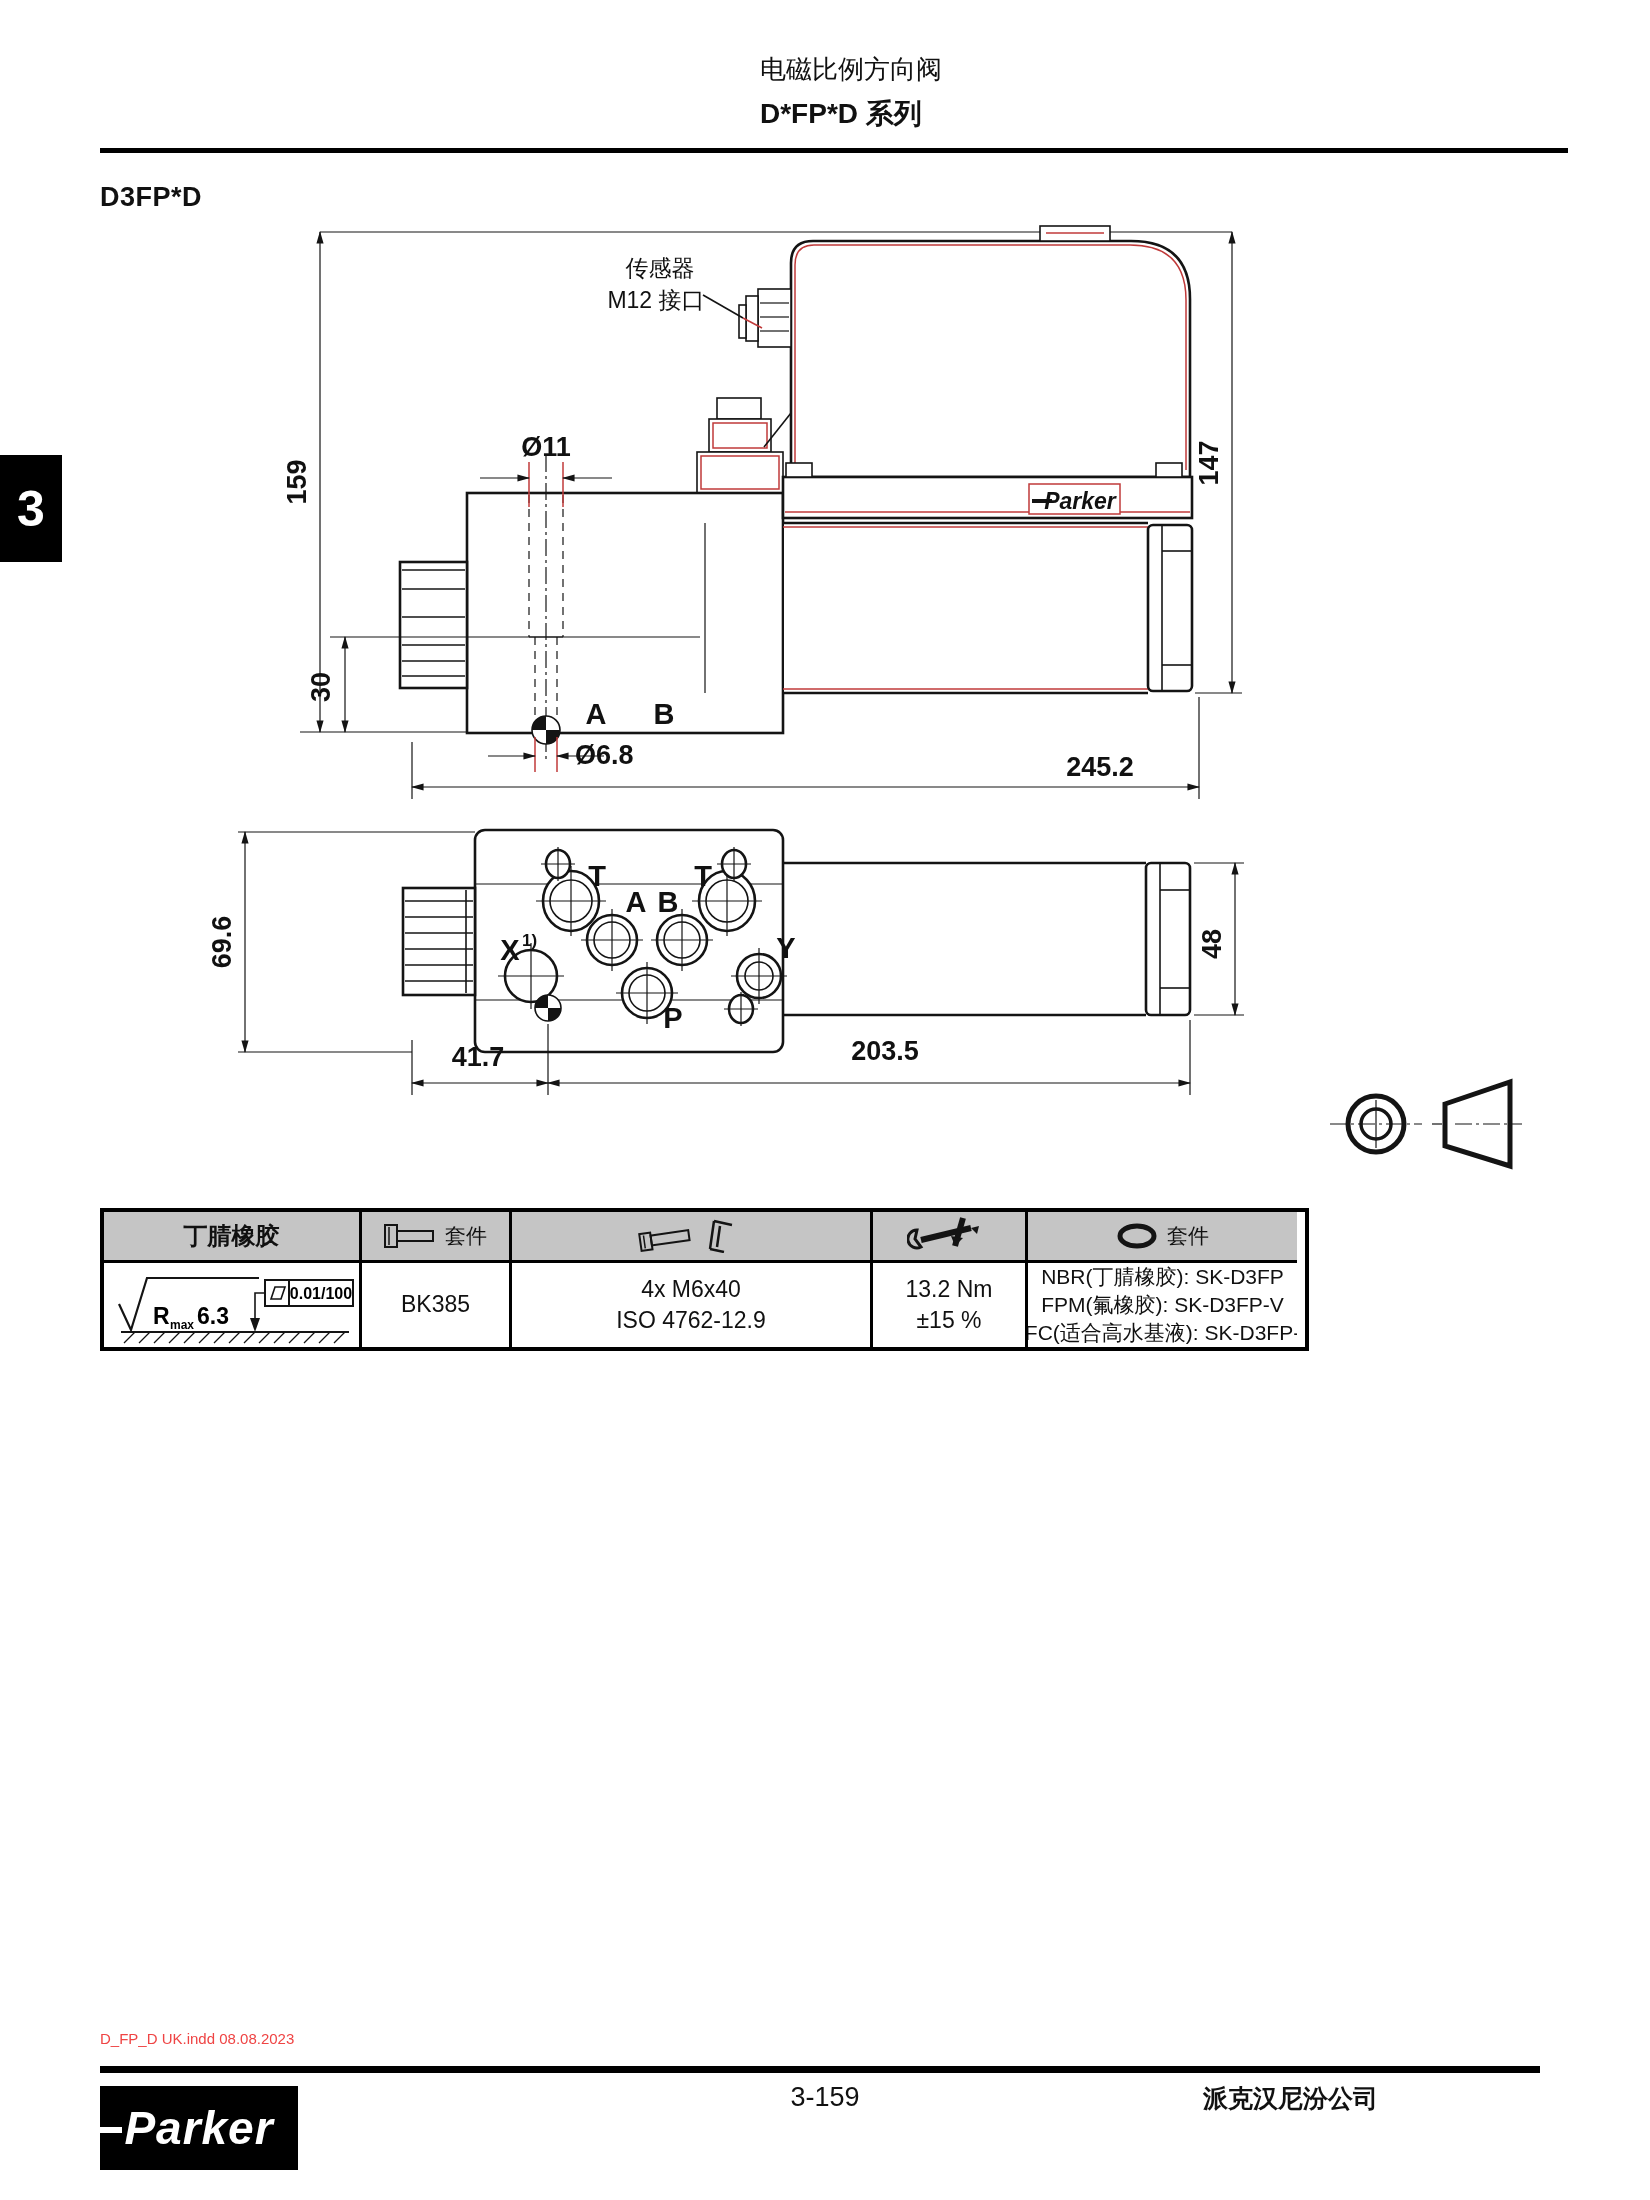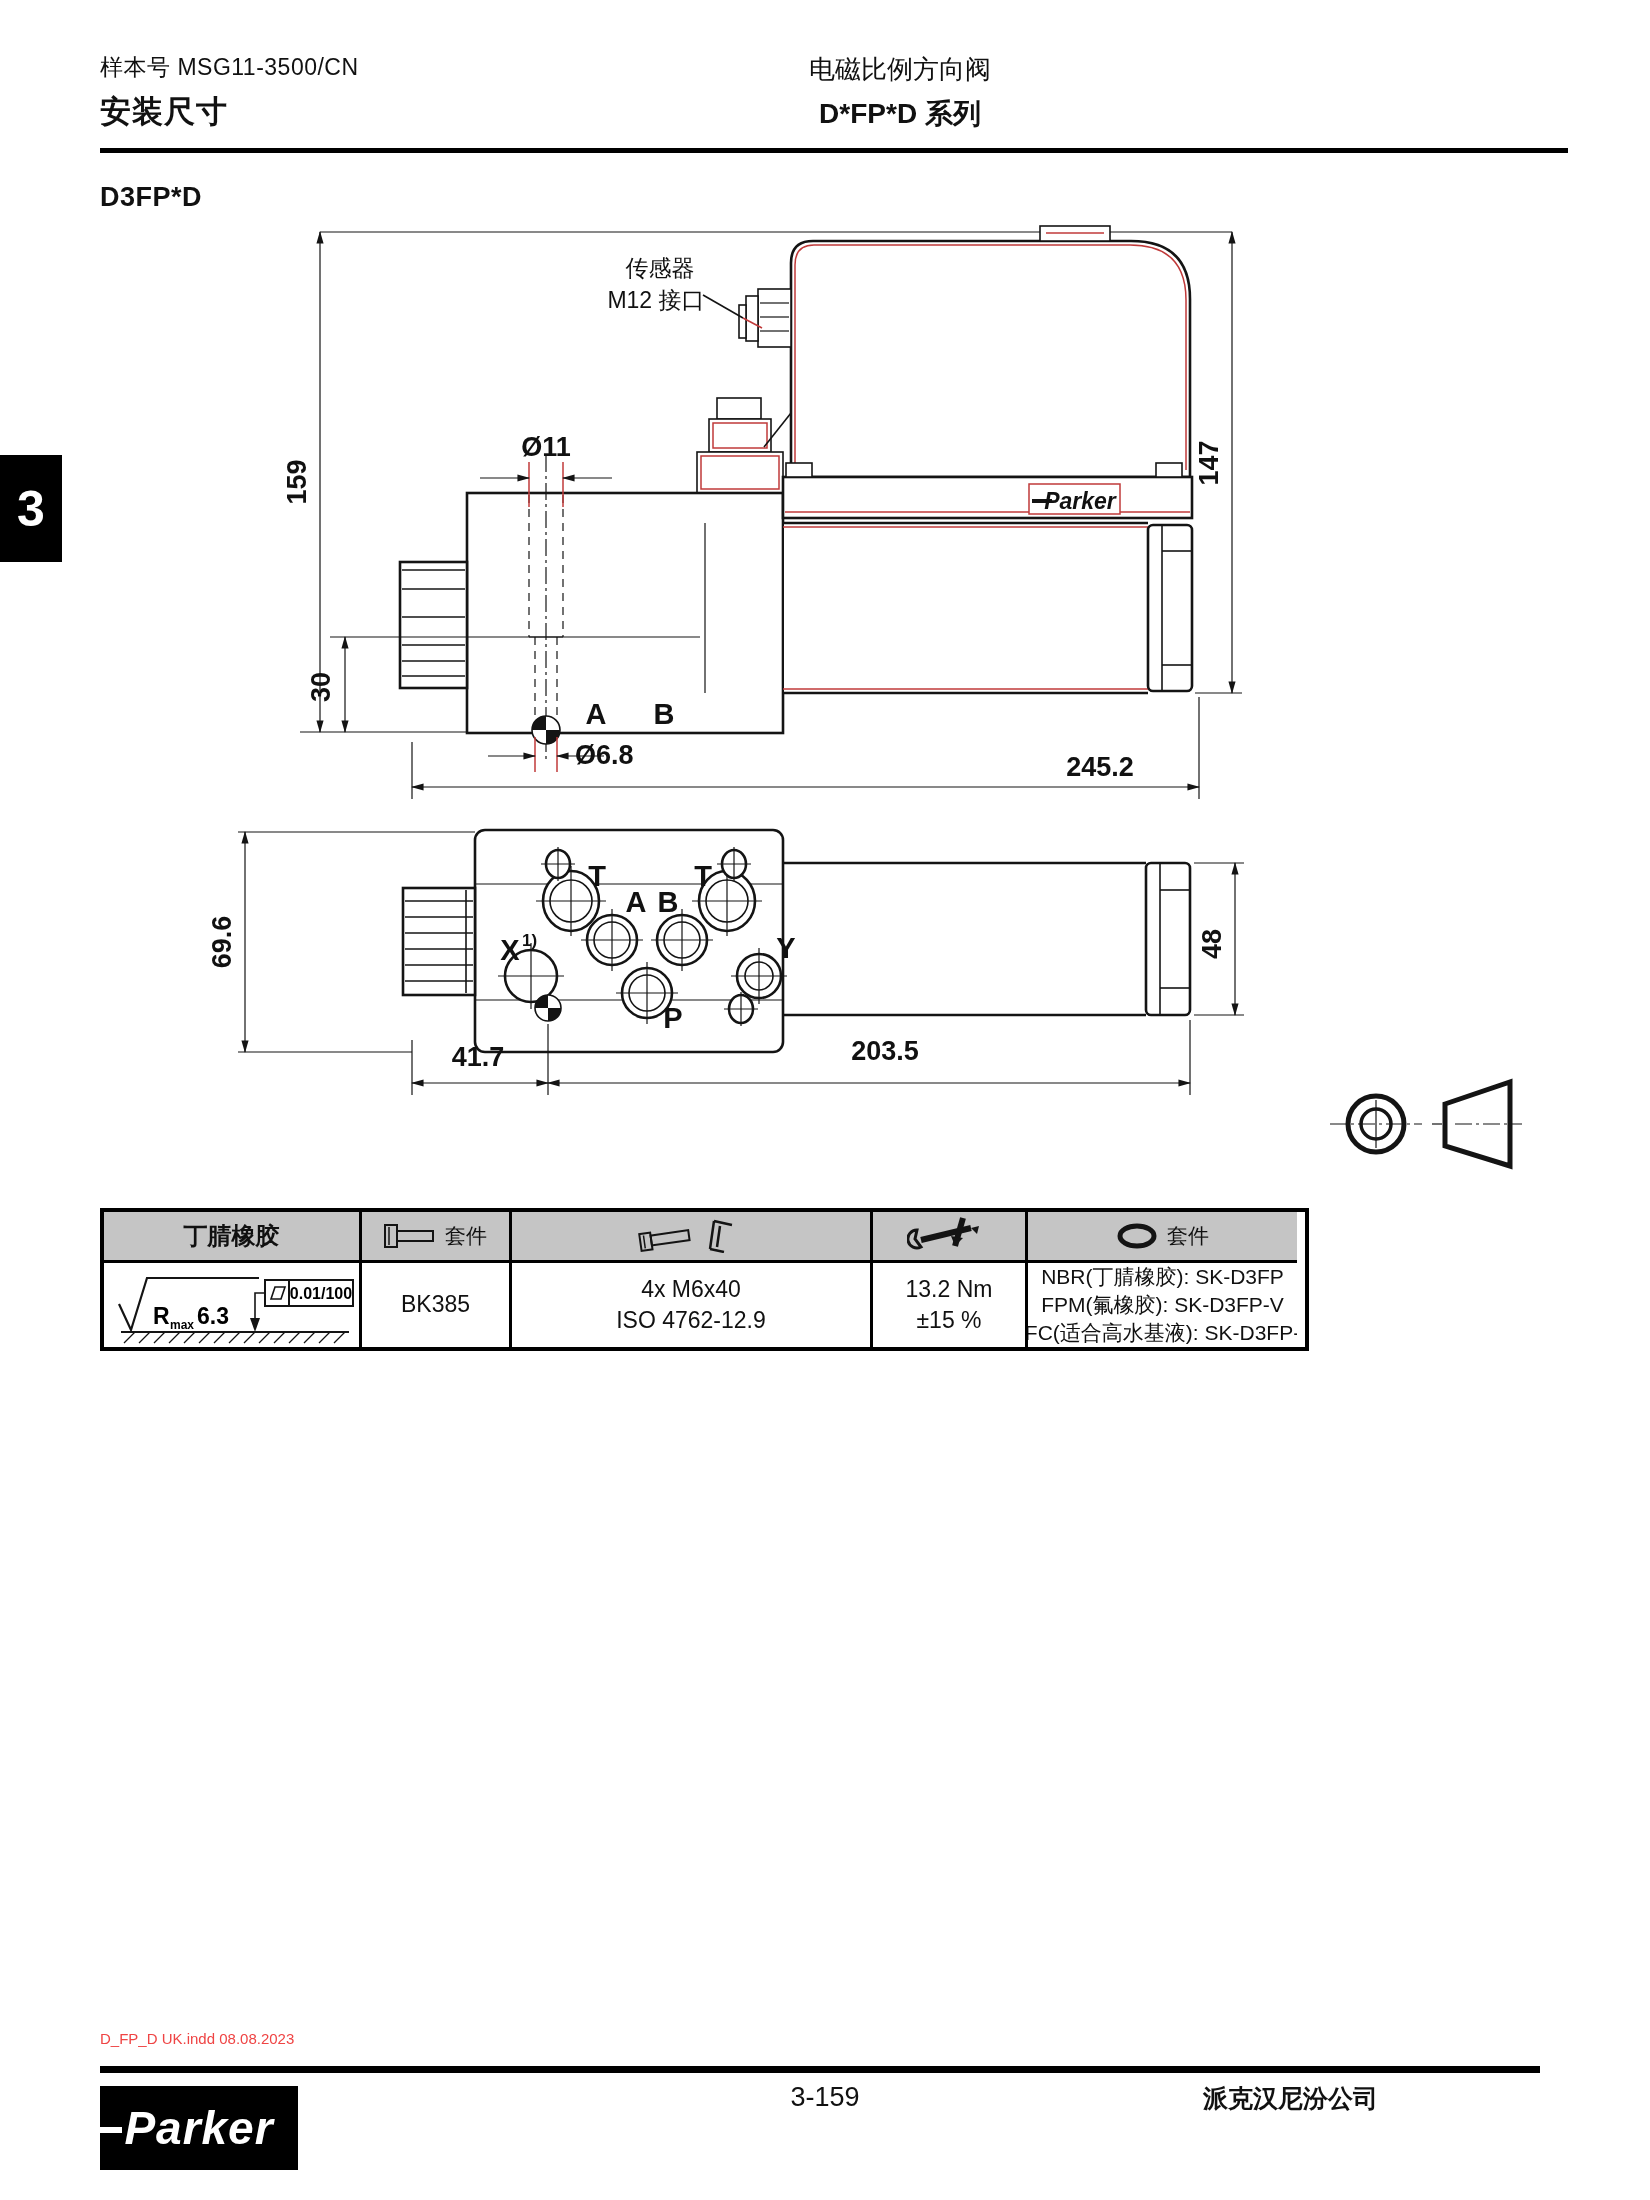--- a/index.html
+++ b/index.html
@@ -2,21 +2,21 @@
 <html><head>
 <meta charset="utf-8">
 <style>
   html,body{margin:0;padding:0;background:#888;}
   .page{position:relative;width:1650px;height:2200px;background:#ffffff;overflow:hidden;
         font-family:"Liberation Sans",sans-serif;color:#111;}
   
   .hdr-left{position:absolute;left:100px;top:52px;}
   .hdr-doc{font-size:23px;letter-spacing:0.5px;}
   .hdr-title{font-size:31px;font-weight:bold;margin-top:8px;letter-spacing:1px;}
-  .hdr-right{position:absolute;left:720px;top:52px;width:360px;text-align:center;}
+  .hdr-right{position:absolute;left:760px;top:52px;width:360px;}
   .hdr-r1{font-size:26px;}
   .hdr-r2{font-size:28px;font-weight:bold;margin-top:8px;}
   .hdr-rule{position:absolute;left:100px;top:148px;width:1468px;height:5px;background:#000;}
   .model-label{position:absolute;left:100px;top:182px;font-size:27px;font-weight:bold;letter-spacing:0.5px;}
   
   .side-tab{position:absolute;left:0;top:455px;width:62px;height:107px;background:#000;
             display:flex;align-items:center;justify-content:center;}
   .side-tab span{color:#fff;font-size:50px;font-weight:bold;}
   
   .drawing{position:absolute;left:0;top:150px;}
@@ -53,24 +53,20 @@
   .foot-logo{position:absolute;left:100px;top:2086px;width:198px;height:84px;background:#000;
              display:flex;align-items:center;justify-content:center;}
   .foot-logo .plg{color:#fff;font-size:46px;font-weight:bold;font-style:italic;letter-spacing:1px;position:relative;}
   .foot-logo .plg::before{content:"";position:absolute;left:-26px;top:26px;width:24px;height:6px;background:#fff;}
 </style>
 </head>
 <body>
 
 <div class="page">
 
-  <div class="hdr-left">
-    <div class="hdr-doc">样本号 MSG11-3500/CN</div>
-    <div class="hdr-title">安装尺寸</div>
-  </div>
   <div class="hdr-right">
     <div class="hdr-r1">电磁比例方向阀</div>
     <div class="hdr-r2">D*FP*D 系列</div>
   </div>
   <div class="hdr-rule"></div>
 
   <div class="model-label">D3FP*D</div>
 
   <div class="side-tab">
     <span>3</span>

